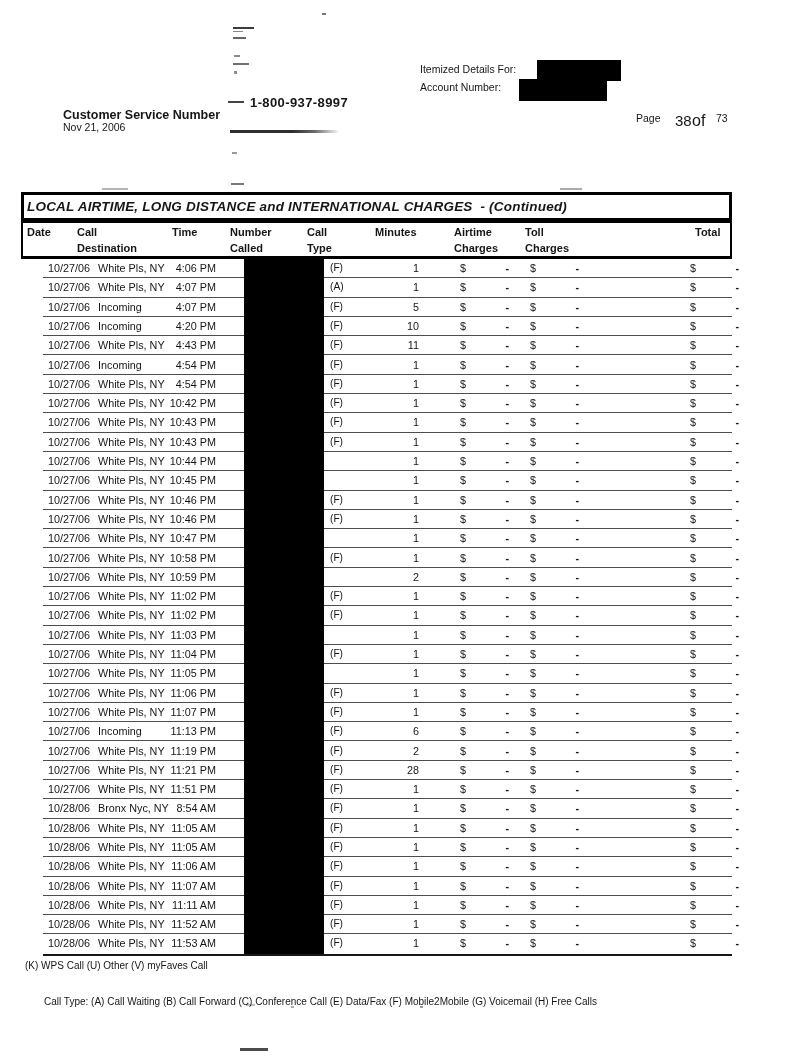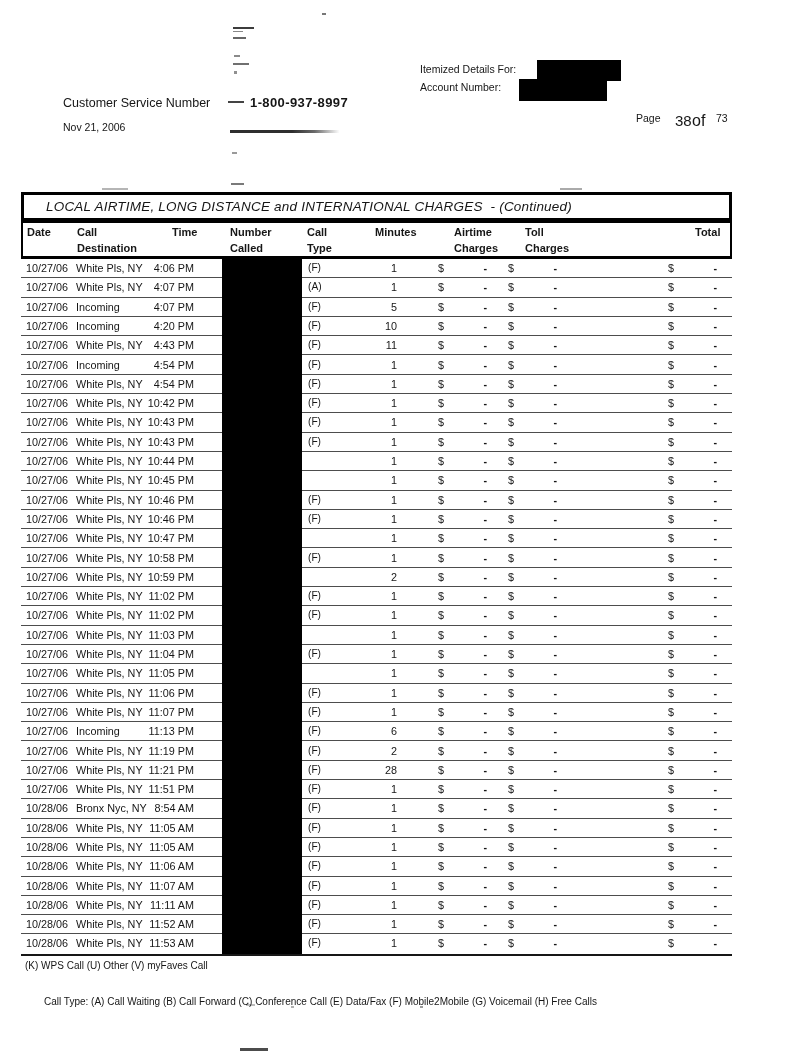--- a/index.html
+++ b/index.html
@@ -5,21 +5,21 @@
   html,body { margin:0; padding:0; }
   body {
     width:812px; height:1056px; background:#ffffff; position:relative;
     font-family:"Liberation Sans","DejaVu Sans",sans-serif; color:#161616;
     overflow:hidden;
   }
   .abs { position:absolute; }
   .artifact { position:absolute; background:#555; }
 
   
-  .csn-label   { left:63px;  top:96px;  font-size:12.5px; font-weight:normal; }
+  .csn-label   { left:63px;  top:108px;  font-size:12.5px; font-weight:bold; }
   .csn-number  { left:250px; top:95px;  font-size:13px;   font-weight:bold; letter-spacing:.4px; }
   .hdr-date    { left:63px;  top:121px; font-size:10.5px; }
   .itemized-lbl{ left:420px; top:63px;  font-size:10.5px; }
   .account-lbl { left:420px; top:81px;  font-size:10.5px; }
   .redact-a    { left:537px; top:60px;  width:84px; height:21px; background:#000; }
   .redact-b    { left:519px; top:79px;  width:88px; height:22px; background:#000; }
   .page-lbl    { left:636px; top:112px; font-size:10.5px; }
   .page-cur    { left:675px; top:112px; font-size:15px; }
   .page-of     { left:692px; top:112px; font-size:16px; }
   .page-tot    { left:716px; top:112px; font-size:10.5px; }
@@ -44,35 +44,35 @@
   .a15 { left:420px; top:1006px; width:3px;  height:2px; background:#9c9c9c; }
   .a16 { left:240px; top:1048px; width:28px; height:3px; background:#4c4c4c; }
 
   
   .bill-table { left:21px; top:192px; width:711px; position:absolute; }
   .title-box {
     box-sizing:border-box; height:29px; border:3px solid #000;
     display:flex; align-items:center; background:#fff;
   }
   .title-box span {
-    font-size:13.5px; font-weight:normal; font-style:italic; padding-left:22px;
+    font-size:13.5px; font-weight:bold; font-style:italic; padding-left:3px;
     letter-spacing:.2px; white-space:pre;
   }
   .head-row {
     box-sizing:border-box; height:38px; position:relative; background:#fff;
     border-left:2.5px solid #000; border-right:2.5px solid #000;
     border-top:2px solid #000; border-bottom:3px solid #000;
   }
   .hcell { position:absolute; top:2px; font-size:11px; font-weight:bold;
            line-height:15.5px; white-space:pre; }
   .hc0 { left:4px; }   .hc1 { left:54px; }  .hc2 { left:149px; }
   .hc3 { left:207px; } .hc4 { left:284px; } .hc5 { left:352px; }
   .hc6 { left:431px; } .hc7 { left:502px; } .hc8 { left:672px; }
 
-  .tbody { position:relative; border-bottom:2.5px solid #171717; background:#fff; }
+  .tbody { position:relative; border-bottom:2.5px solid #171717; background:#fff;margin-left:22px; }
   .trow  { position:relative; height:19.3px; box-sizing:border-box;
            border-bottom:1px solid #4d4d4d; }
   .trow:last-child { border-bottom:none; }
   .cell  { position:absolute; top:3.1px; font-size:10.8px; white-space:pre; }
   .c-date { left:5px; }
   .c-dest { left:55px; }
   .c-time { left:112px; width:61px; text-align:right; }
   .c-type { left:287px; font-size:10.2px; }
   .c-min  { left:316px; width:60px; text-align:right; }
   .c-acur { left:417px; }

